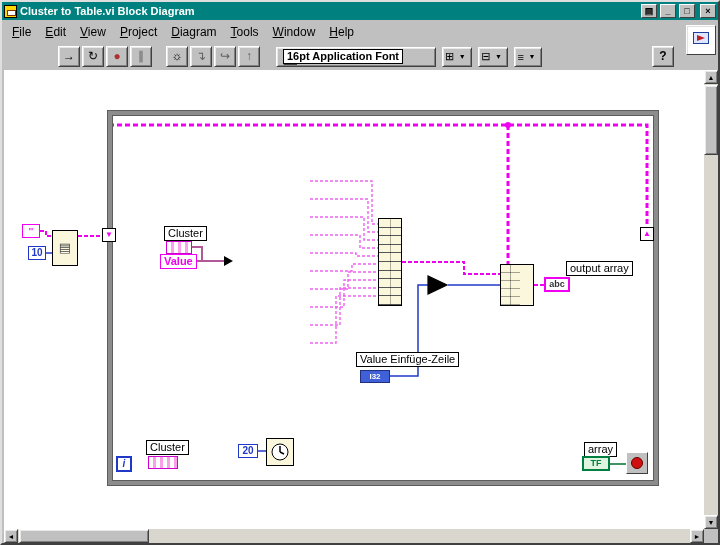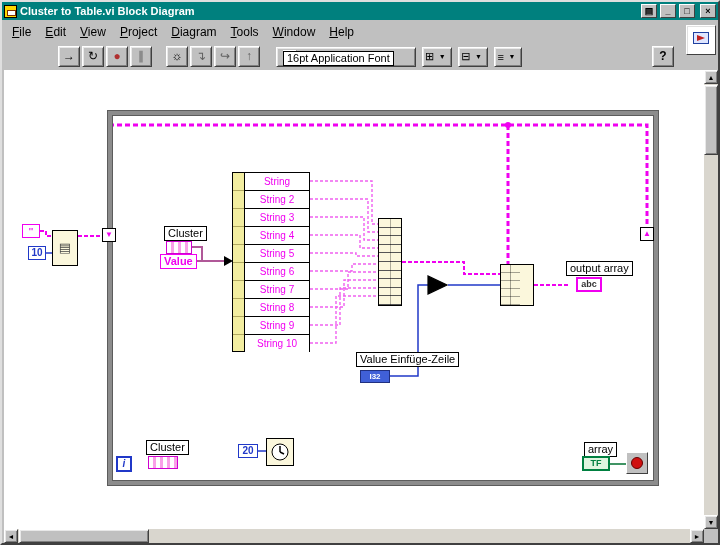--- a/index.html
+++ b/index.html
@@ -22,21 +22,21 @@
   .menubar { height:23px; display:flex; align-items:center; padding:0 3px; }
   .menu-item { display:inline-block; font-size:12px; padding:2px 7px; color:#000; }
   .menu-item::first-letter { text-decoration:underline; }
   
   .toolbar { height:27px; display:flex; align-items:center; padding:0 4px; gap:2px; position:relative; }
   .b3d { background:#c0c0c0; border:1px solid; border-color:#fff #404040 #404040 #fff;
     box-shadow:inset 1px 1px 0 #e8e8e8, inset -1px -1px 0 #808080; }
   .tool-btn { width:22px; height:21px; font-size:12px; line-height:19px; text-align:center; color:#000; }
   .tool-btn.red { color:#b03030; }
   .tool-btn.dim { color:#606060; }
-  .font-dd { height:20px; width:140px; display:flex; align-items:flex-end; font-size:11px; padding:0 2px 0 6px; margin-left:14px; }
+  .font-dd { height:20px; width:160px; display:flex; align-items:center; font-size:11px; padding:0 2px 0 6px; margin-left:14px;font-weight:bold; }
   .font-dd .lbl { flex:1; white-space:nowrap; overflow:hidden; }
   .dd-arrow { width:14px; height:16px; font-size:7px; line-height:15px; text-align:center; }
   .mini-dd { height:20px; display:flex; align-items:center; padding:0 2px; gap:1px; font-size:11px; margin-left:4px; }
   .help-btn { width:22px; height:21px; font-size:12px; font-weight:bold; text-align:center; line-height:19px; margin-left:auto; margin-right:40px; }
   .lv-logo { position:absolute; right:2px; top:-18px; width:30px; height:30px; background:#fff;
     border:1px solid; border-color:#fff #404040 #404040 #fff; box-shadow:inset 1px 1px 0 #e0e0e0; z-index:5; }
   .lv-logo i { position:absolute; left:6px; top:6px; width:16px; height:12px; background:#dfe6ff; border:1px solid #2040a0; }
   .lv-logo b { position:absolute; left:10px; top:9px; width:8px; height:6px; background:#c02020; clip-path:polygon(0 0,100% 50%,0 100%); }
   
   .workarea { position:relative; width:716px; height:473px; }
@@ -70,21 +70,21 @@
       repeating-linear-gradient(180deg, transparent 0 7px, rgba(0,0,0,.35) 7px 8px),
       repeating-linear-gradient(90deg, transparent 0 9px, rgba(0,0,0,.35) 9px 10px);
     background-size:19px 100%,19px 100%; background-repeat:no-repeat; background-color:#fbf7dc; }
   .init-node { left:48px; top:160px; width:26px; height:36px; font-size:13px; line-height:34px; text-align:center; color:#444; }
   .timer-node { left:262px; top:368px; width:28px; height:28px; display:flex; align-items:center; justify-content:center; }
   .term { position:absolute; background:#fff; font-weight:bold; text-align:center; }
   .t-num { border:1px solid #2038c8; color:#2038c8; font-size:10px; }
   .t-i32 { left:356px; top:300px; width:30px; height:13px; background:#4060d8; border:1px solid #203080;
     color:#fff; font-size:8px; line-height:11px; }
   .t-str { border:1px solid #f000f0; color:#f000f0; font-size:9px; }
-  .t-abc { left:572px; top:207px; width:26px; height:15px; border:2px solid #f000f0; color:#333;
+  .t-abc { left:540px; top:207px; width:26px; height:15px; border:2px solid #f000f0; color:#333;
     font-size:9px; line-height:11px; font-weight:bold; }
   .t-tf { left:578px; top:386px; width:28px; height:15px; background:#dff5df; border:2px solid #008040;
     color:#008040; font-size:9px; line-height:11px; }
   .t-i { left:112px; top:386px; width:16px; height:16px; border:2px solid #2038c8; color:#2038c8;
     font-size:10px; line-height:12px; font-style:italic; }
   .cluster-term { position:absolute; height:13px; border:1px solid #d000d0;
     background:repeating-linear-gradient(90deg,#fff 0 4px,#f9a0e8 4px 7px); }
   .tunnel { position:absolute; width:14px; height:14px; background:#fff; border:1px solid #000;
     color:#f000f0; font-size:8px; line-height:12px; text-align:center; }
   .stop-btn { position:absolute; left:622px; top:382px; width:22px; height:22px; background:#c0c0c0;
@@ -203,35 +203,20 @@
       <div class="term t-num abs" style="left:24px;top:176px;width:18px;height:14px;line-height:12px">10</div>
       <div class="node init-node">▤</div>
 
       <div class="tunnel" style="left:98px;top:158px">▼</div>
       <div class="tunnel" style="left:636px;top:157px">▲</div>
 
       <div class="lbl" style="left:160px;top:156px">Cluster</div>
       <div class="cluster-term" style="left:162px;top:171px;width:26px"></div>
       <div class="lbl pink" style="left:156px;top:184px">Value</div>
 
-      <div class="unbundle">
-        <div class="ub-strip"></div>
-        <div class="ub-rows">
-          <div class="ub-row">String</div>
-          <div class="ub-row">String 2</div>
-          <div class="ub-row">String 3</div>
-          <div class="ub-row">String 4</div>
-          <div class="ub-row">String 5</div>
-          <div class="ub-row">String 6</div>
-          <div class="ub-row">String 7</div>
-          <div class="ub-row">String 8</div>
-          <div class="ub-row">String 9</div>
-          <div class="ub-row">String 10</div>
-        </div>
-      </div>
 
       <div class="node build-array"></div>
       <div class="node insert-node"></div>
 
       <div class="lbl" style="left:562px;top:191px">output array</div>
       <div class="term t-abc">abc</div>
 
       <div class="lbl" style="left:352px;top:282px">Value Einfüge-Zeile</div>
       <div class="term t-i32">I32</div>
 

